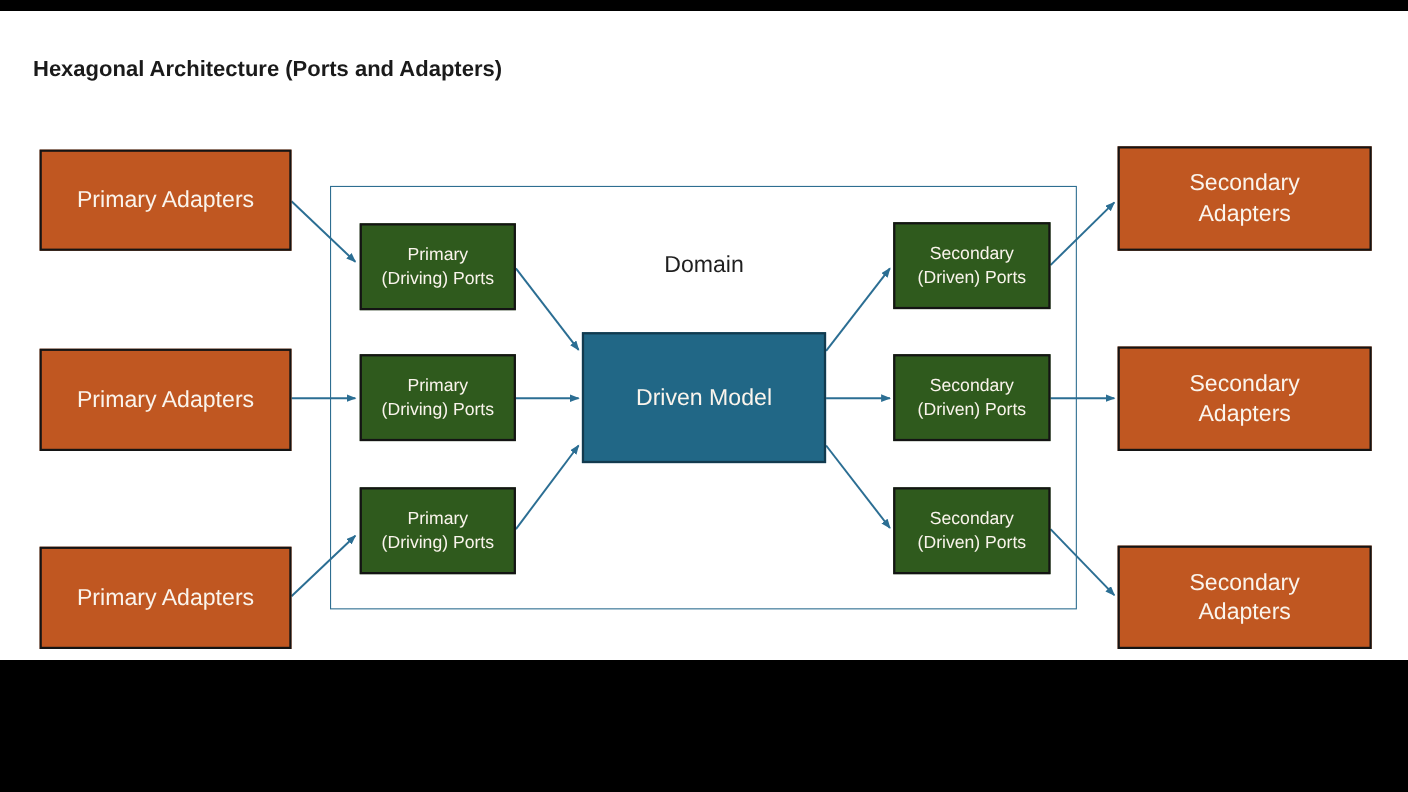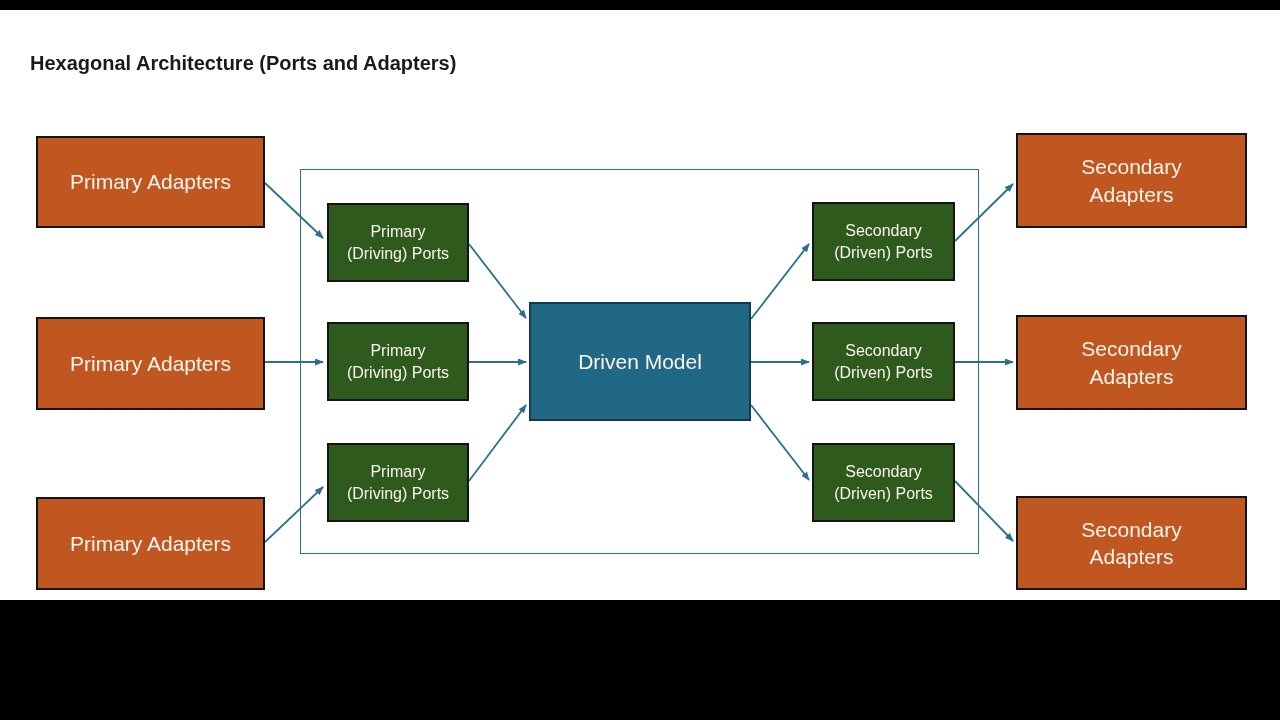--- a/index.html
+++ b/index.html
@@ -52,20 +52,21 @@
 <body>
 
 <div class="stage">
 
   <div class="bar bar-top"></div>
   <div class="bar bar-bottom"></div>
 
   <h1 class="title">Hexagonal Architecture (Ports and Adapters)</h1>
 
   <div class="domain-box"></div>
+  <div class="domain-label">Domain</div>
 
   <svg class="arrows" viewBox="0 0 1280 720">
     <defs>
       <marker id="ah" markerWidth="10" markerHeight="9" refX="8" refY="3.5" orient="auto" markerUnits="userSpaceOnUse">
         <path d="M0,0 L9,3.5 L0,7 Z"></path>
       </marker>
     </defs>
     <line x1="265" y1="183" x2="323" y2="238" marker-end="url(#ah)"></line>
     <line x1="265" y1="362" x2="323" y2="362" marker-end="url(#ah)"></line>
     <line x1="265" y1="542" x2="323" y2="487" marker-end="url(#ah)"></line>

